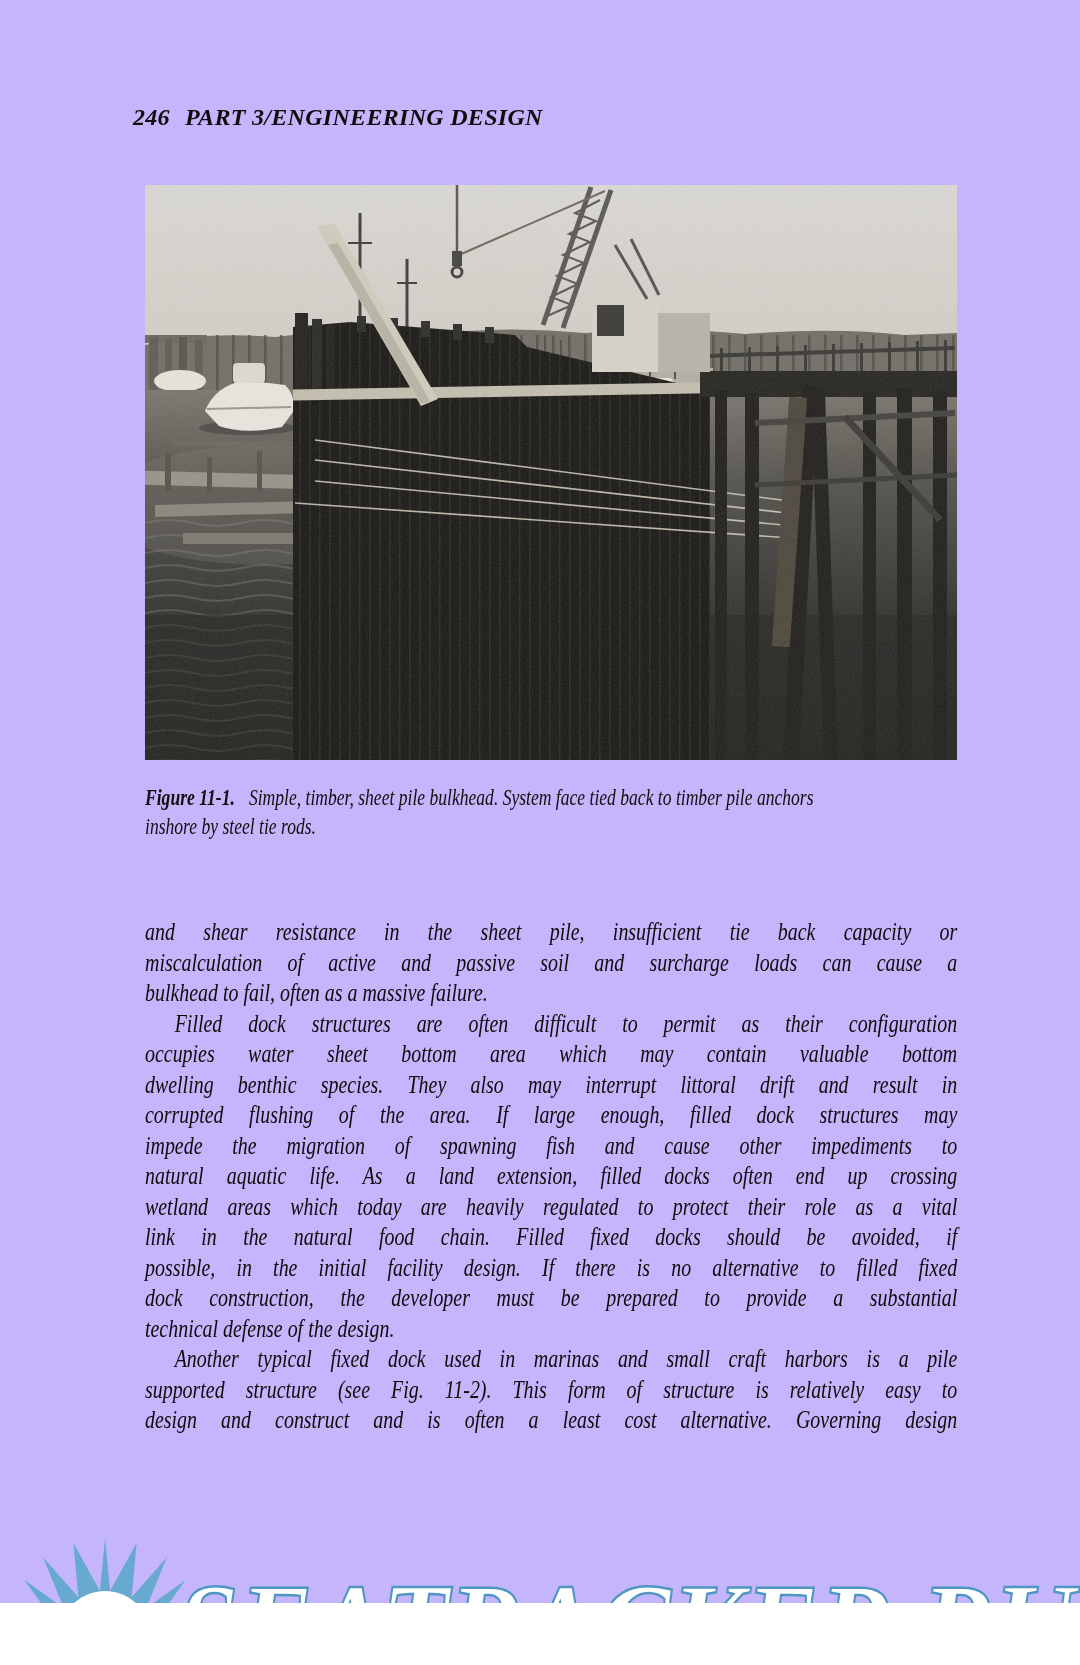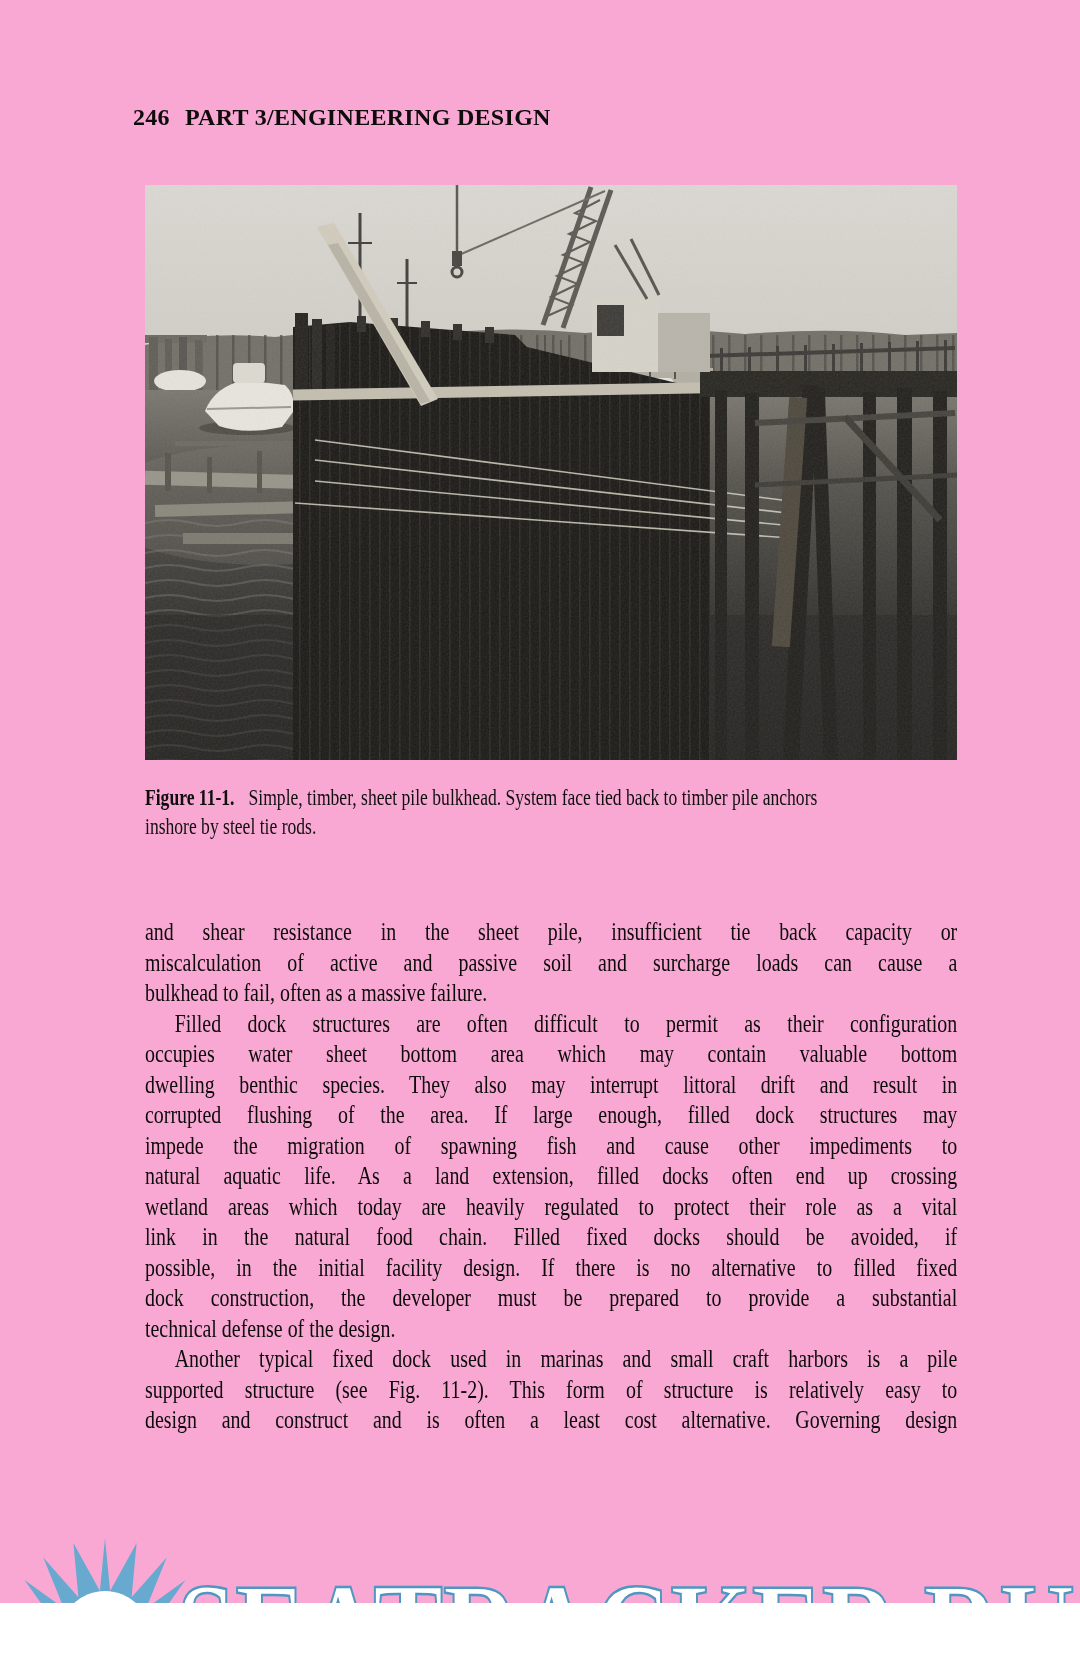--- a/index.html
+++ b/index.html
@@ -1,18 +1,18 @@
 <!DOCTYPE html>
 <html><head>
 <meta charset="utf-8">
 <style>
   html,body { margin:0; padding:0; background:#ffffff; }
   .page {
-    position:relative; width:1080px; height:1603px; background:#f9a8d4;
-    overflow:hidden; font-family:"Liberation Serif", serif; color:#121110;
+    position:relative; width:1080px; height:1603px; background:#c4b5fd;
+    overflow:hidden; font-family:"Liberation Serif", serif; color:#121110;font-style:italic;
   }
   .header {
     position:absolute; left:133px; top:104px; font-weight:bold;
     font-size:24px; letter-spacing:0.3px; white-space:nowrap; color:#0e0d0c;
   }
   .header .pagenum { margin-right:15px; }
   .photo {
     position:absolute; left:145px; top:185px; width:812px; height:575px;
     overflow:hidden; background:#d8d6d0;
   }

